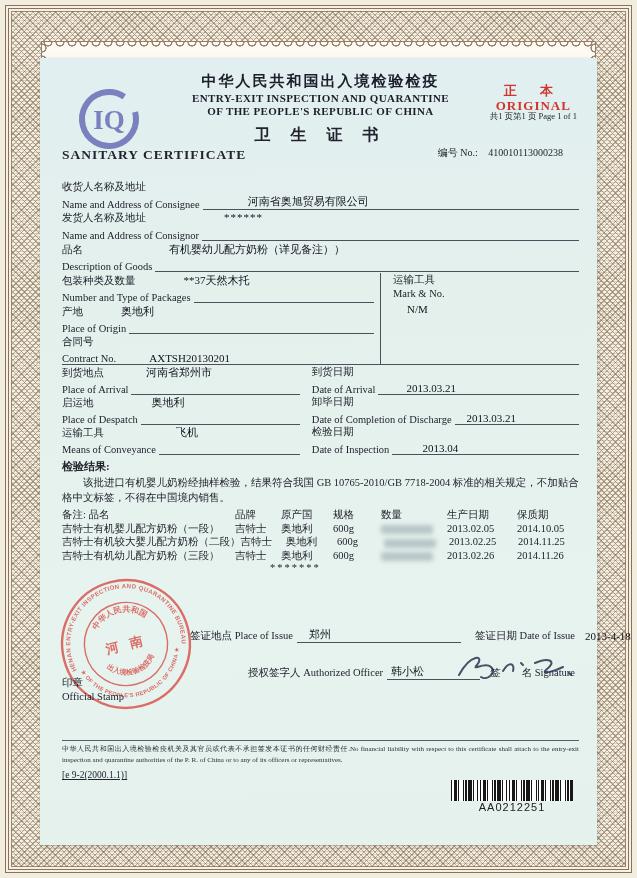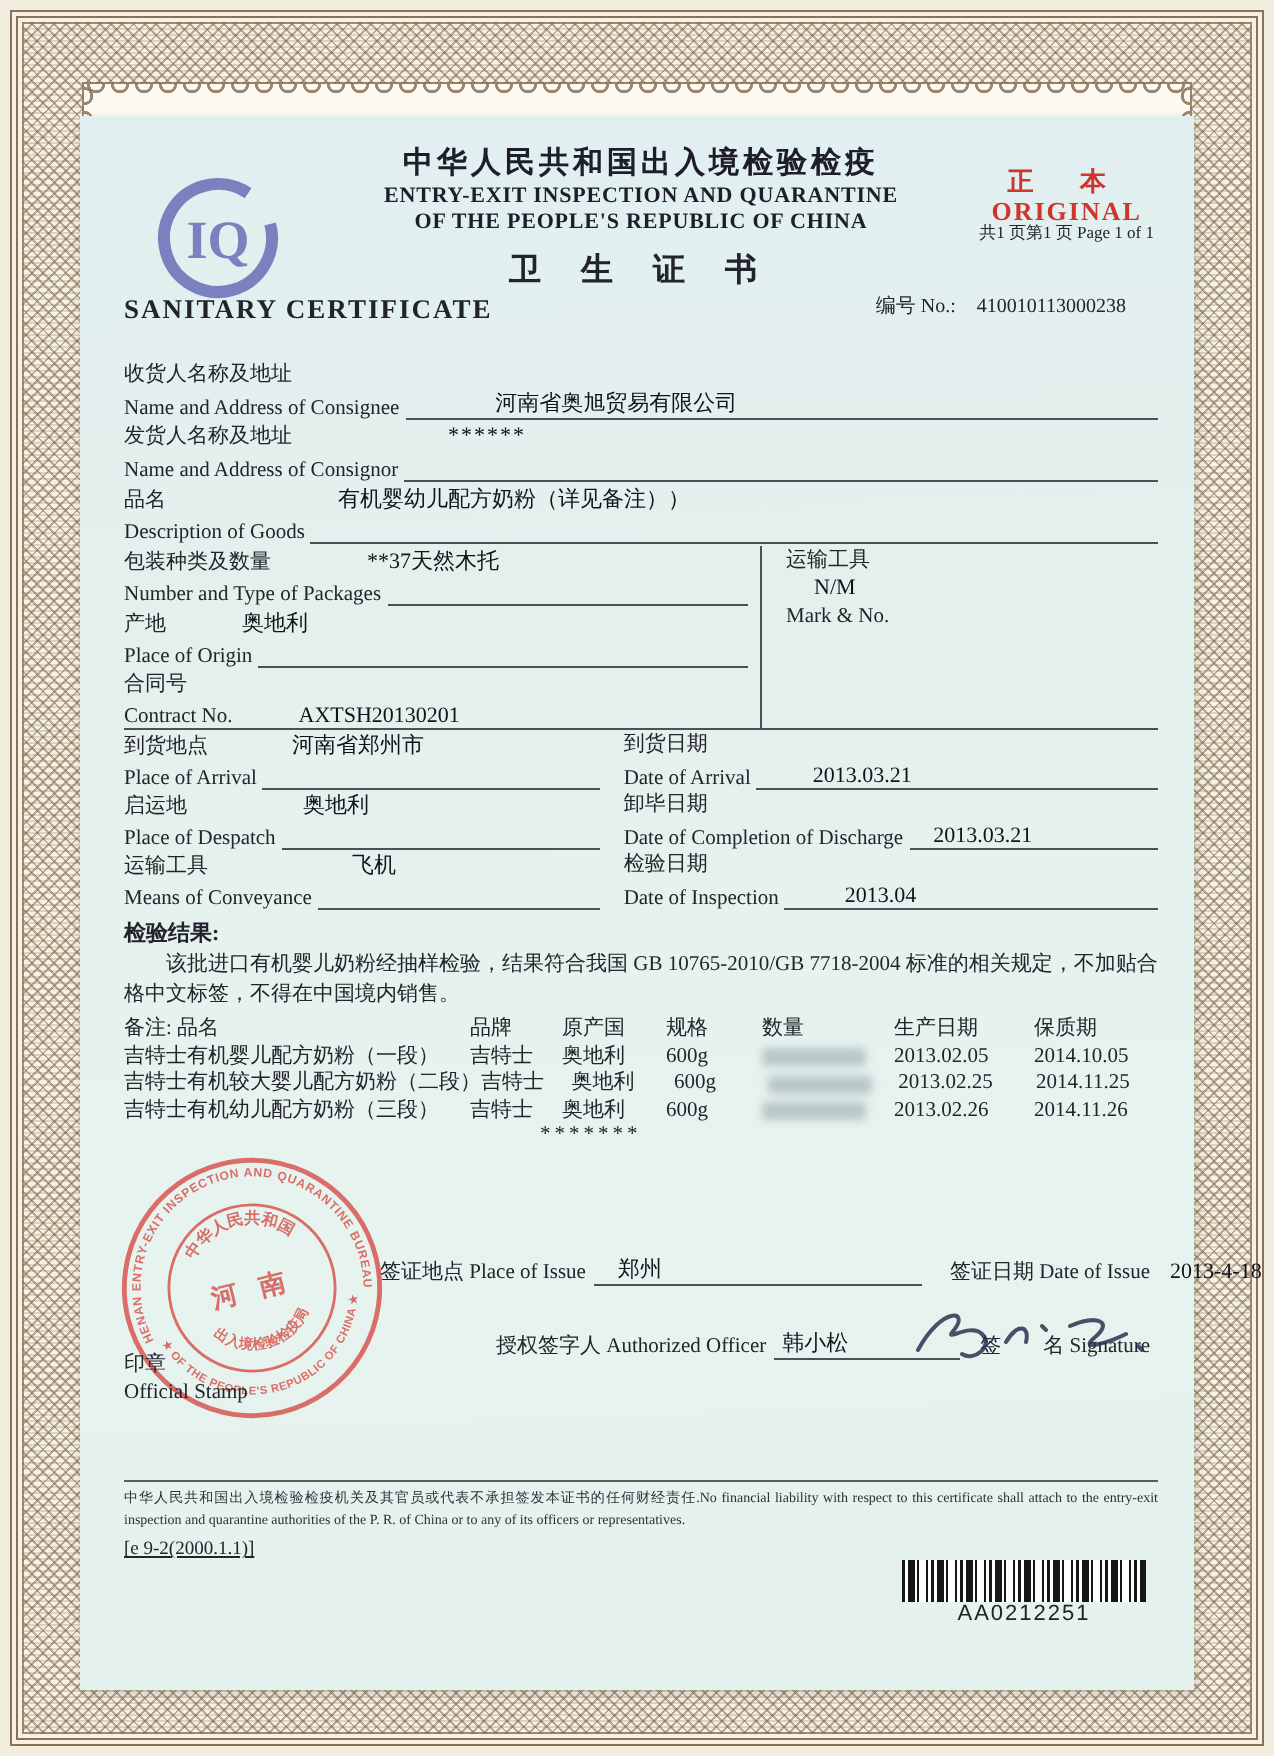--- a/index.html
+++ b/index.html
@@ -199,24 +199,24 @@
                   <span class="uval" style="left:30px">AXTSH20130201</span>
                 </span>
               </div>
           </div>
         </div>
         <div class="tc-r">
           <div class="cnline">
               <span>运输工具</span>
             </div>
           <div class="cnline">
+              <span>Mark &amp; No.</span>
+            </div>
+          <div class="cnline">
               <span class="cnval" style="margin-left:14px">N/M</span>
-            </div>
-          <div class="cnline">
-              <span>Mark &amp; No.</span>
             </div>
         </div>
       </div>
 
       <div class="pair">
         <div class="p-l">
           <div class="cnline">
               <span>到货地点</span>
             <span class="cnval" style="margin-left:42px">河南省郑州市</span>
             </div>

